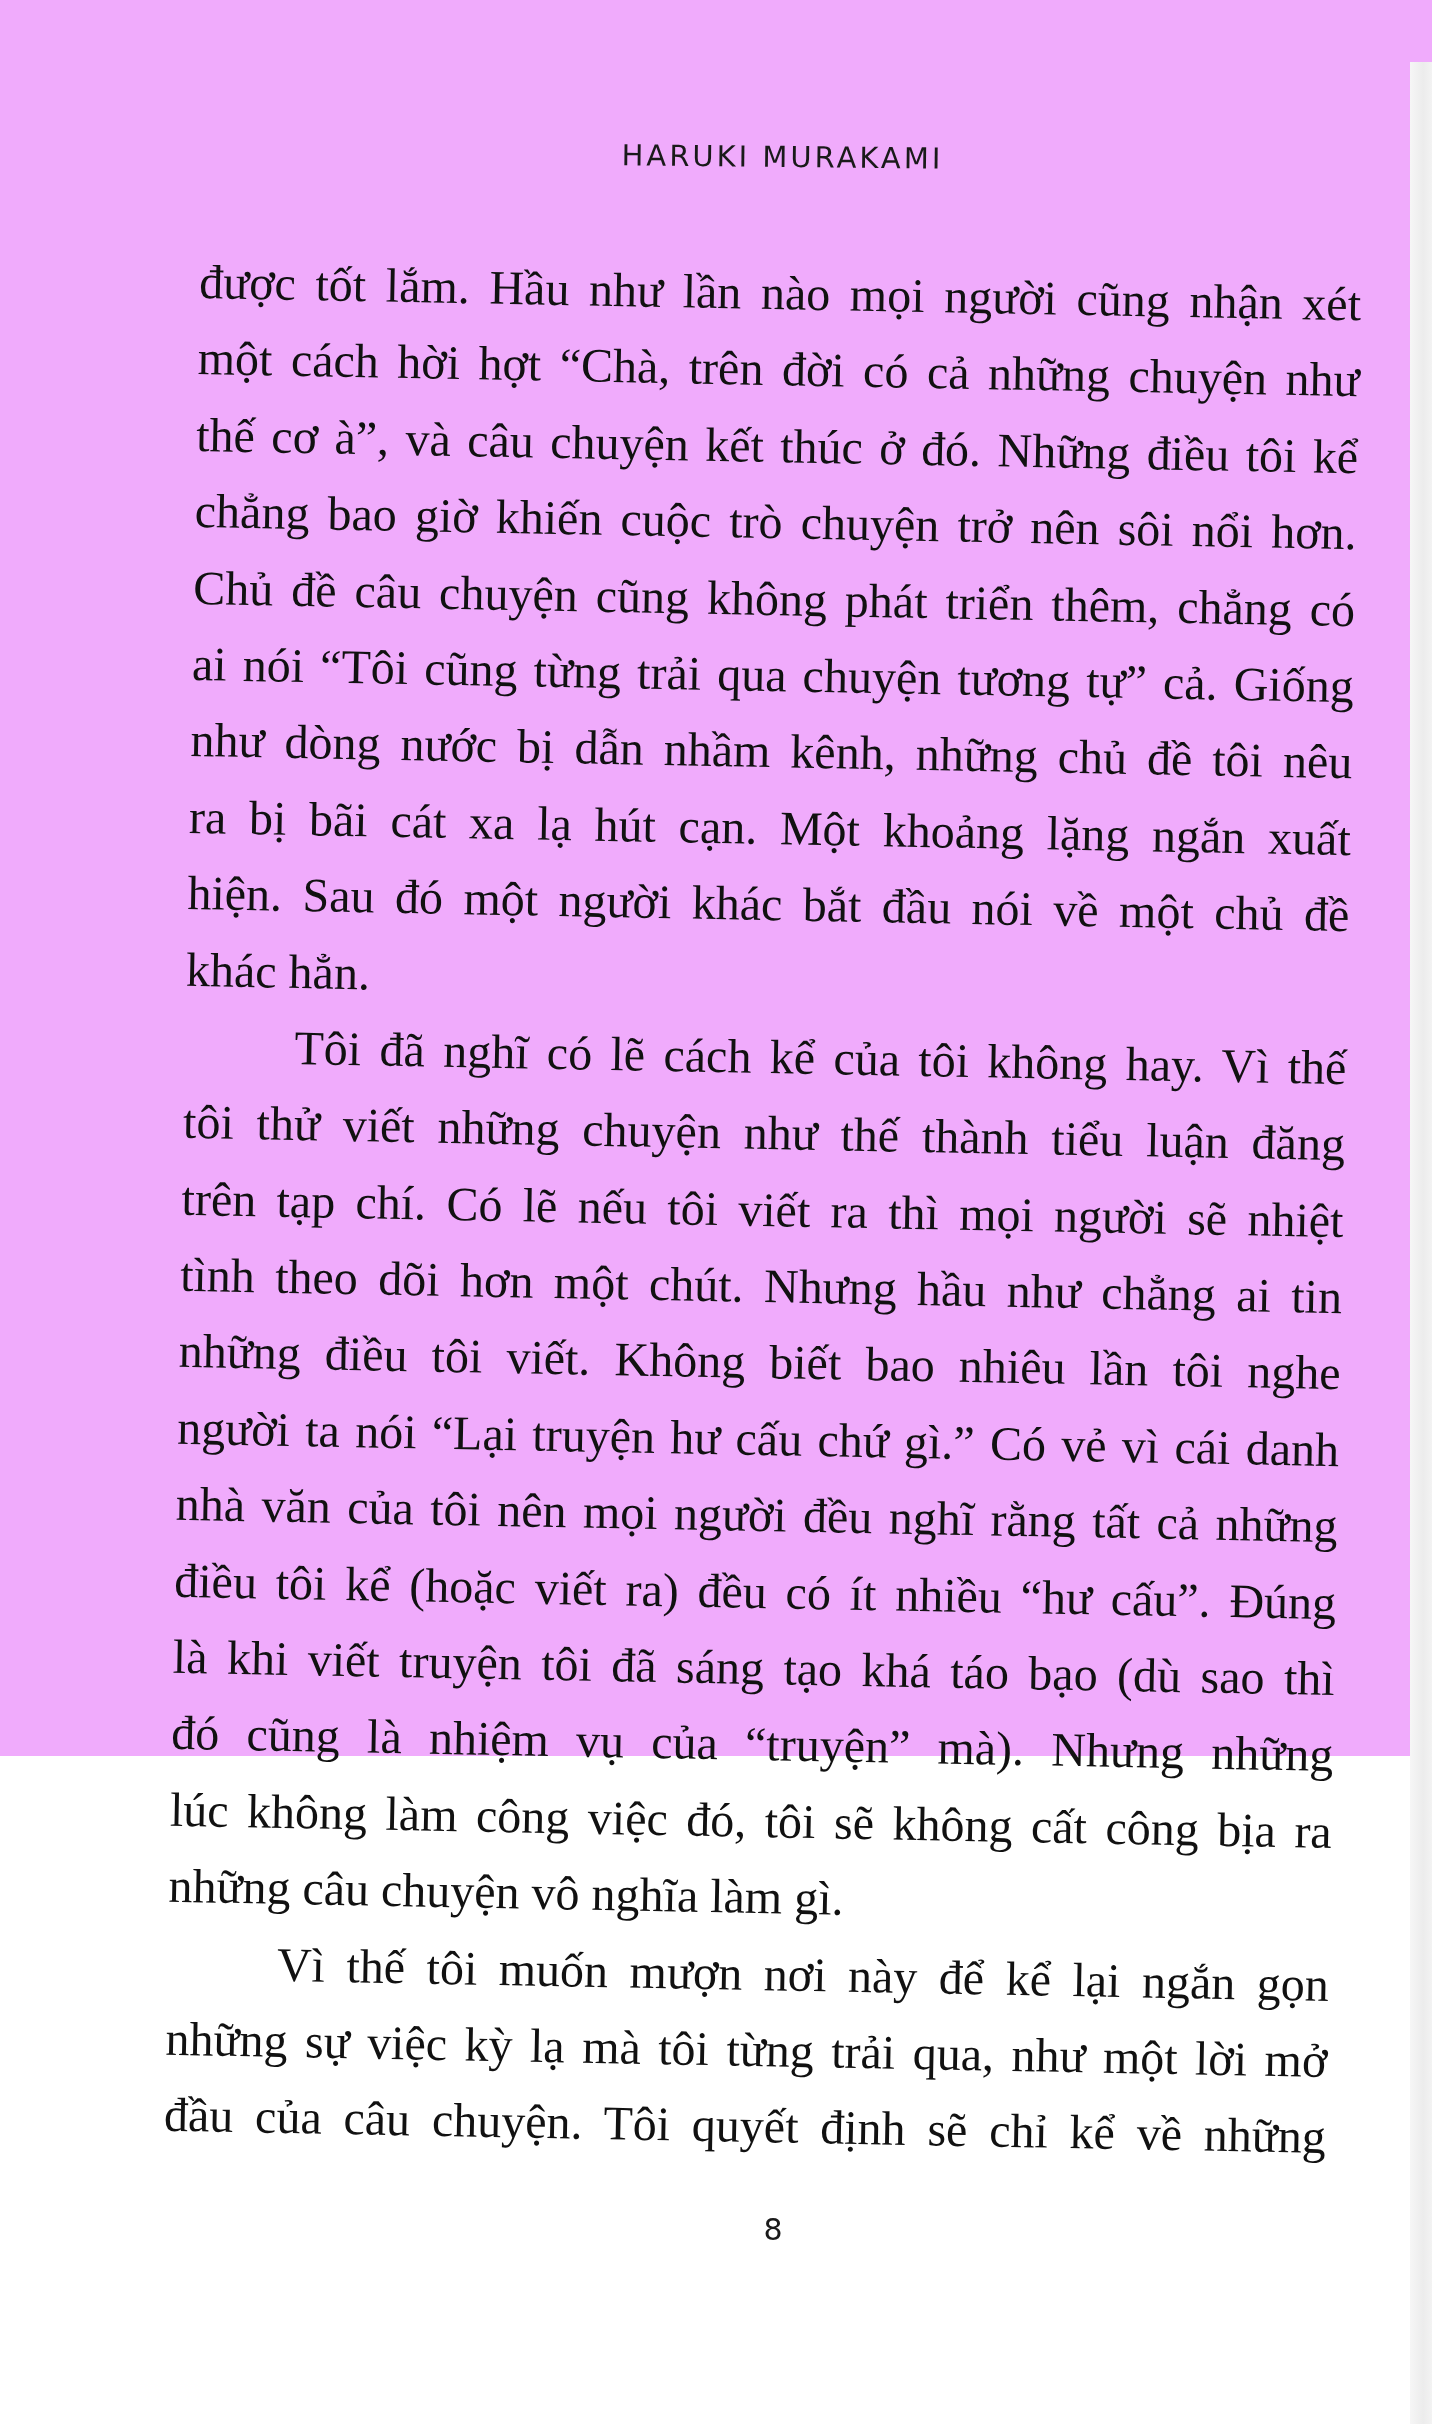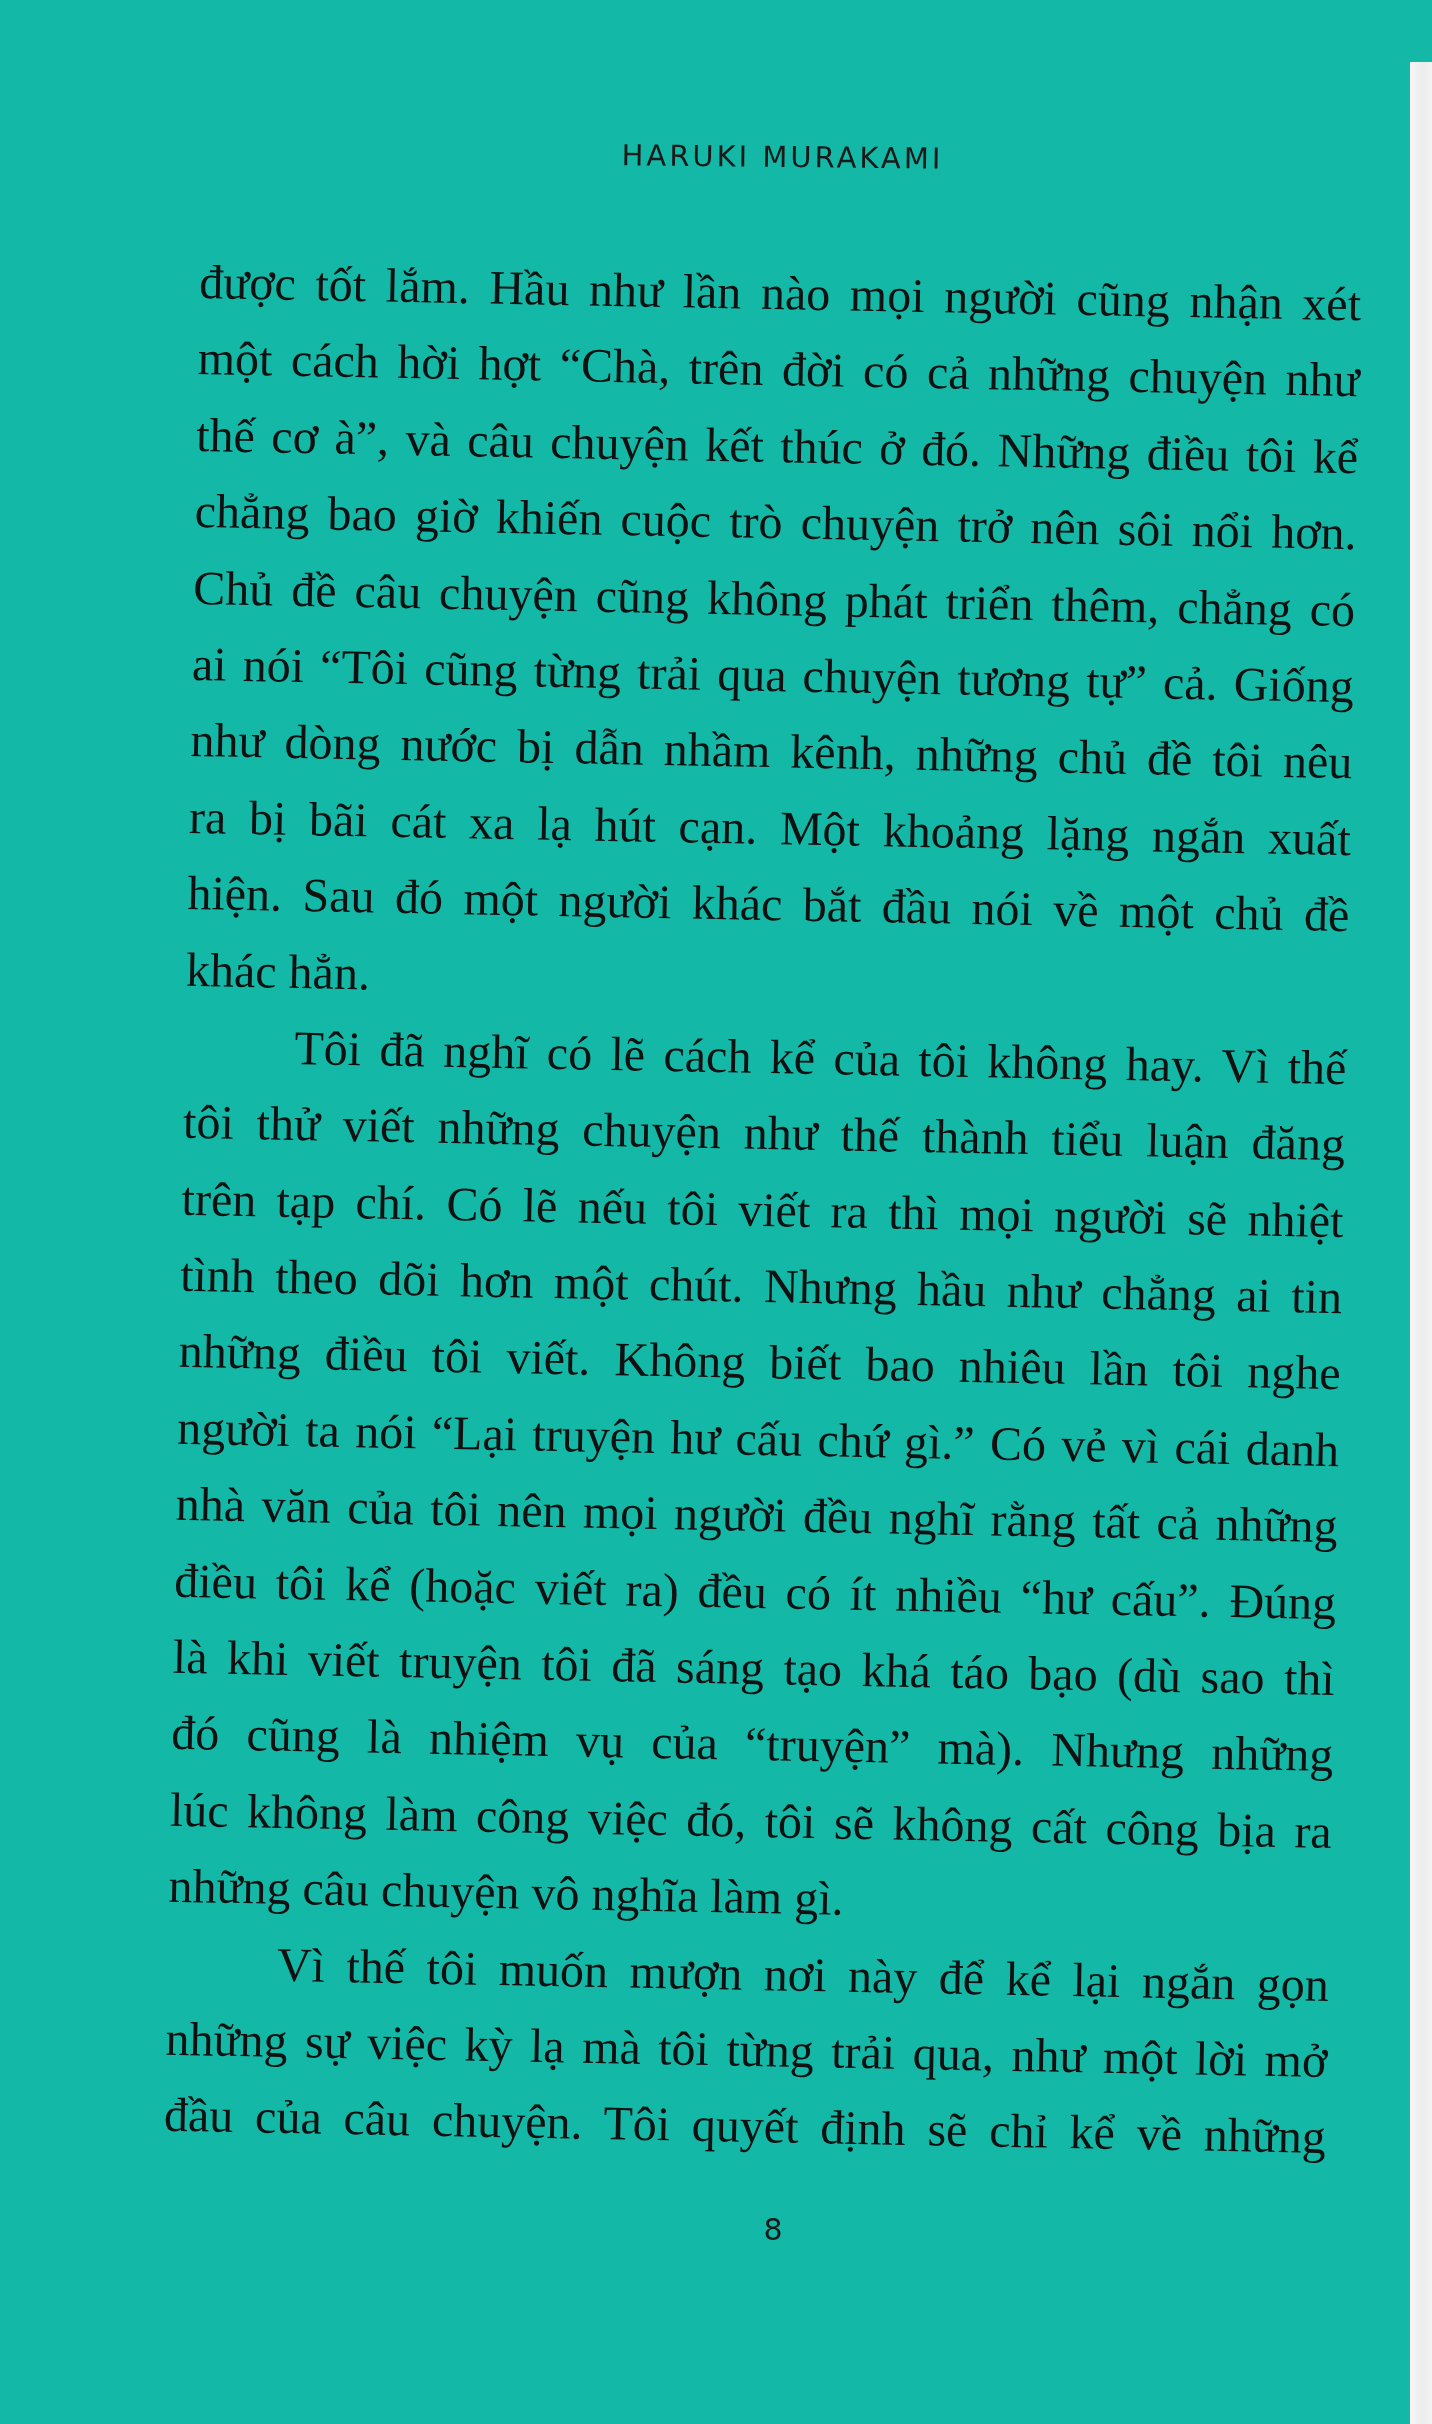--- a/index.html
+++ b/index.html
@@ -10,22 +10,22 @@
     body {
       width: 1432px;
       height: 2424px;
       position: relative;
       overflow: hidden;
     }
     .page {
       position: absolute;
       left: 0; top: 0;
       width: 1432px;
-      height: 2424px;
-      background: #14b8a6;
+      height: 1756px;
+      background: #f0abfc;
     }
     .page-edge {
       position: absolute;
       right: 0;
       top: 62px;
       width: 22px;
       height: 2362px;
       background: linear-gradient(to right, #f6f6f6, #ececec 60%, #f3f3f3);
     }
     .running-head {

